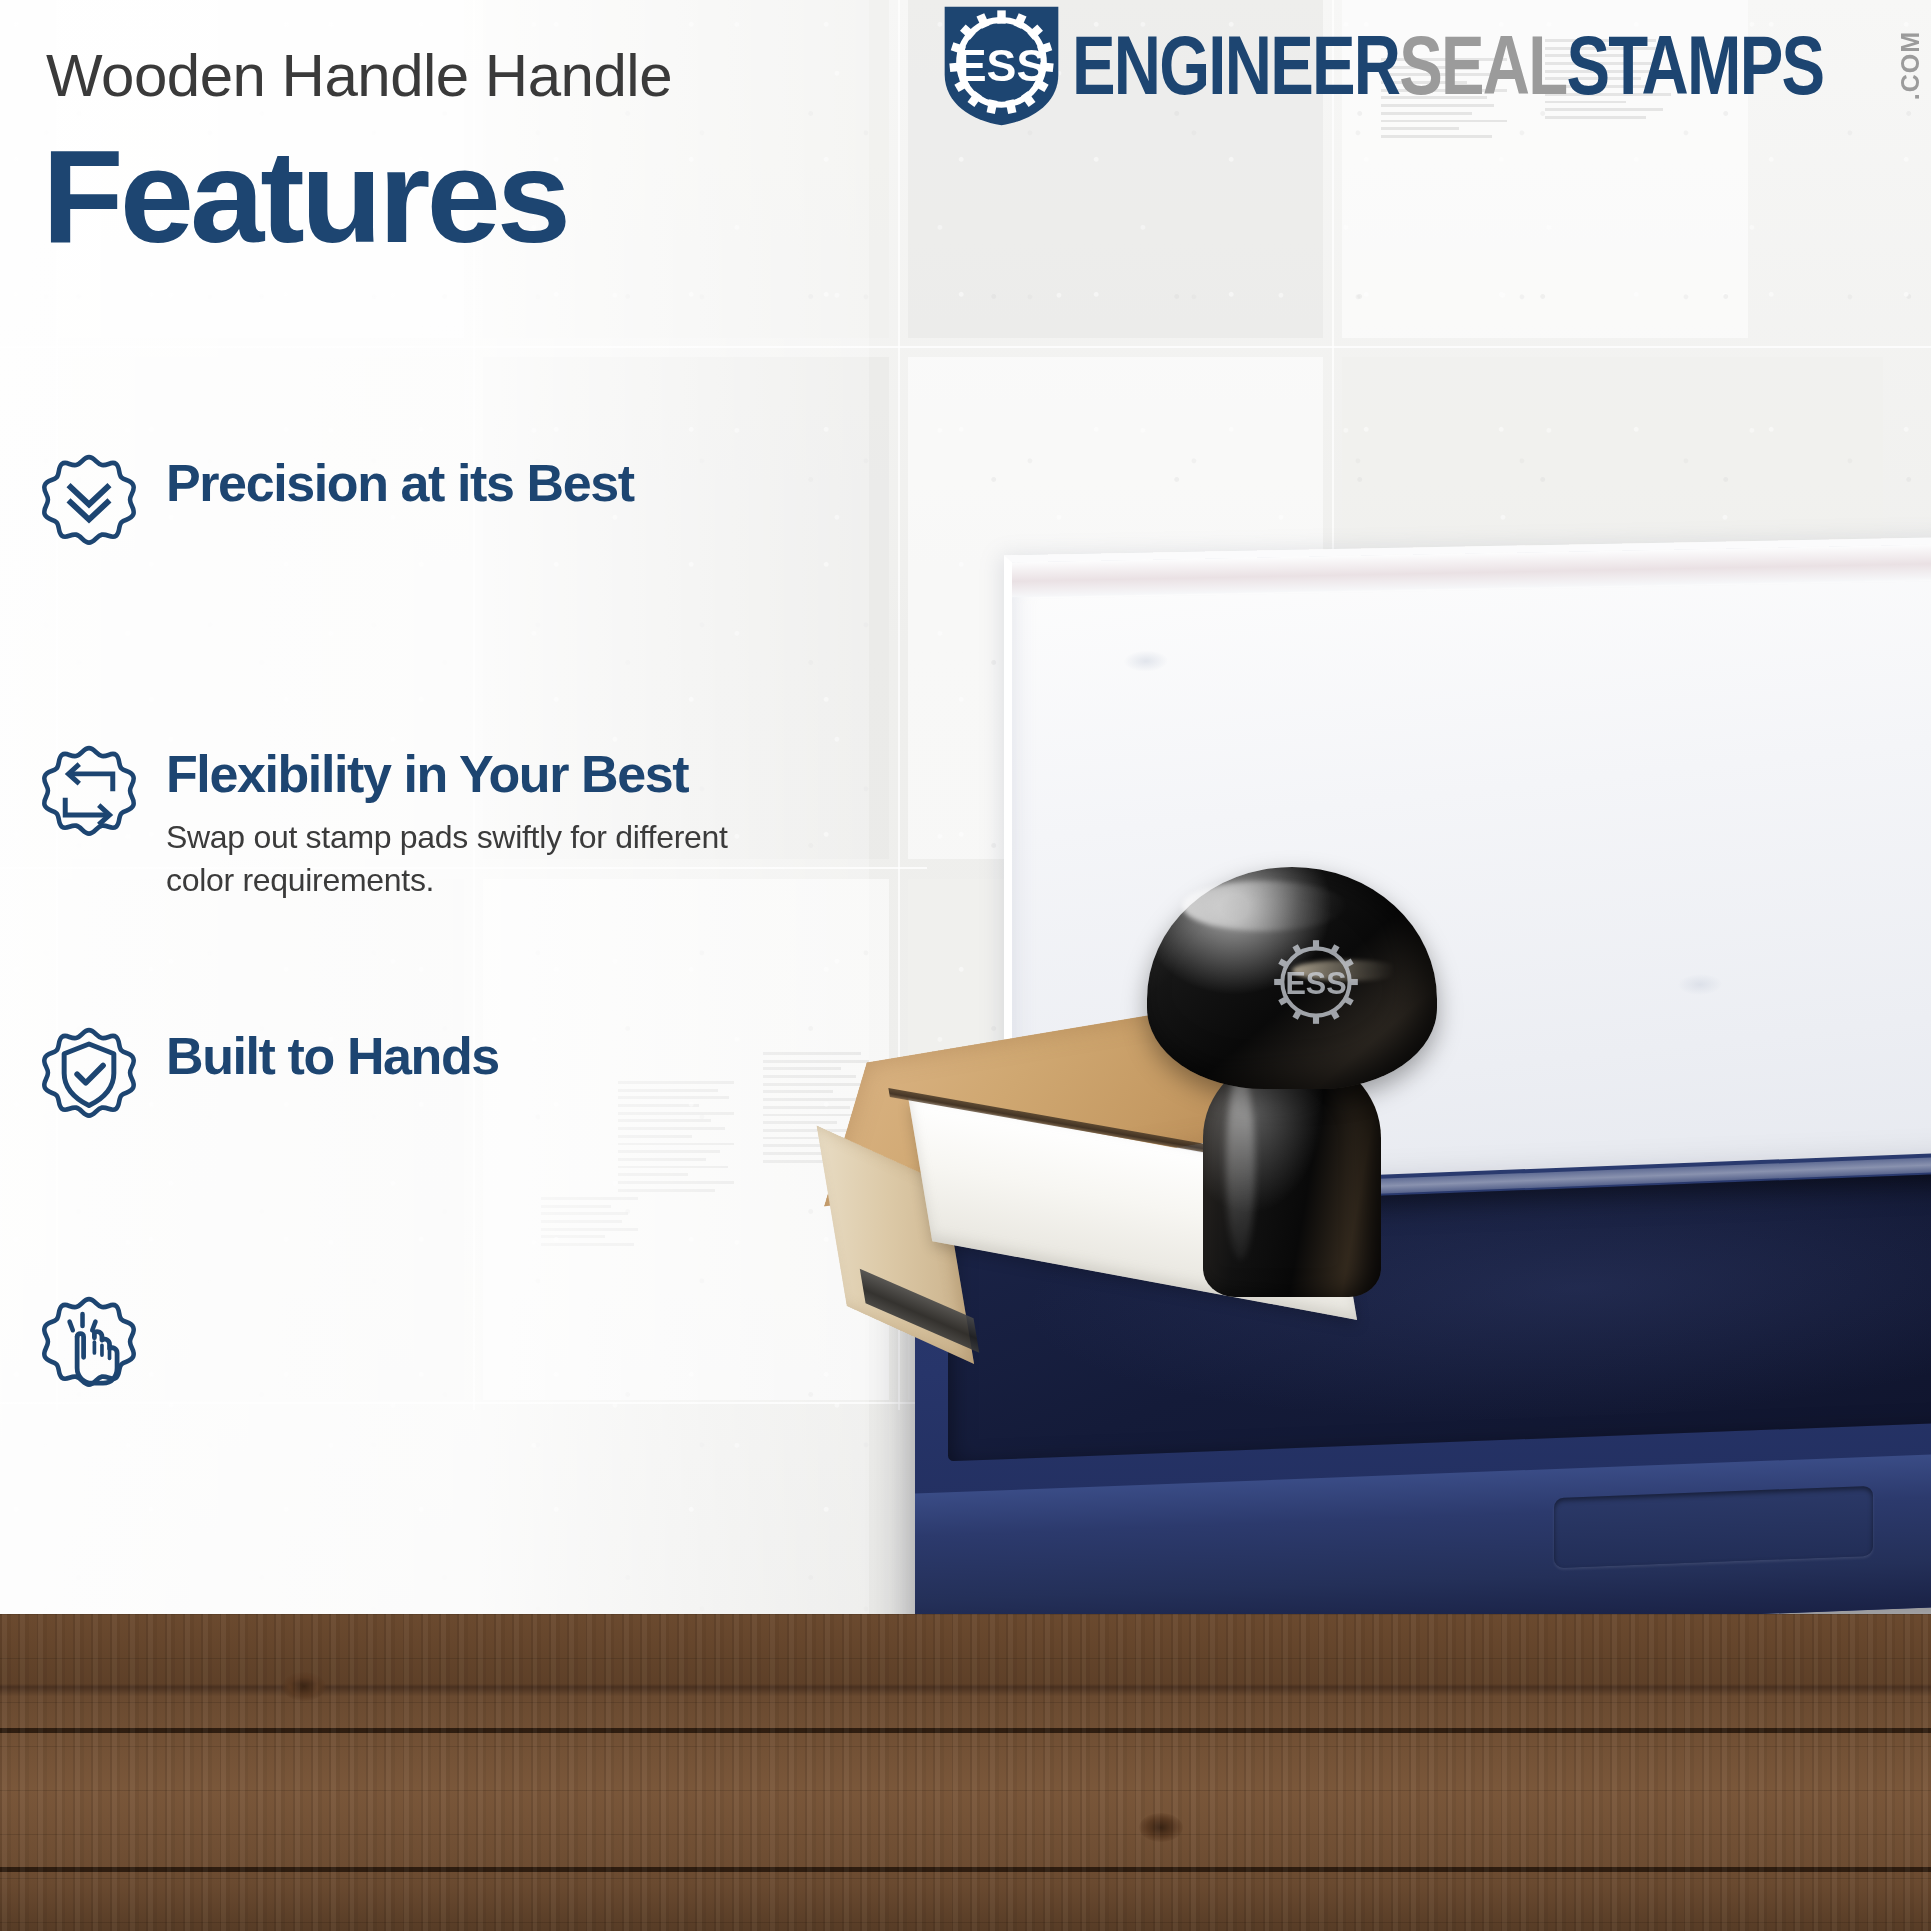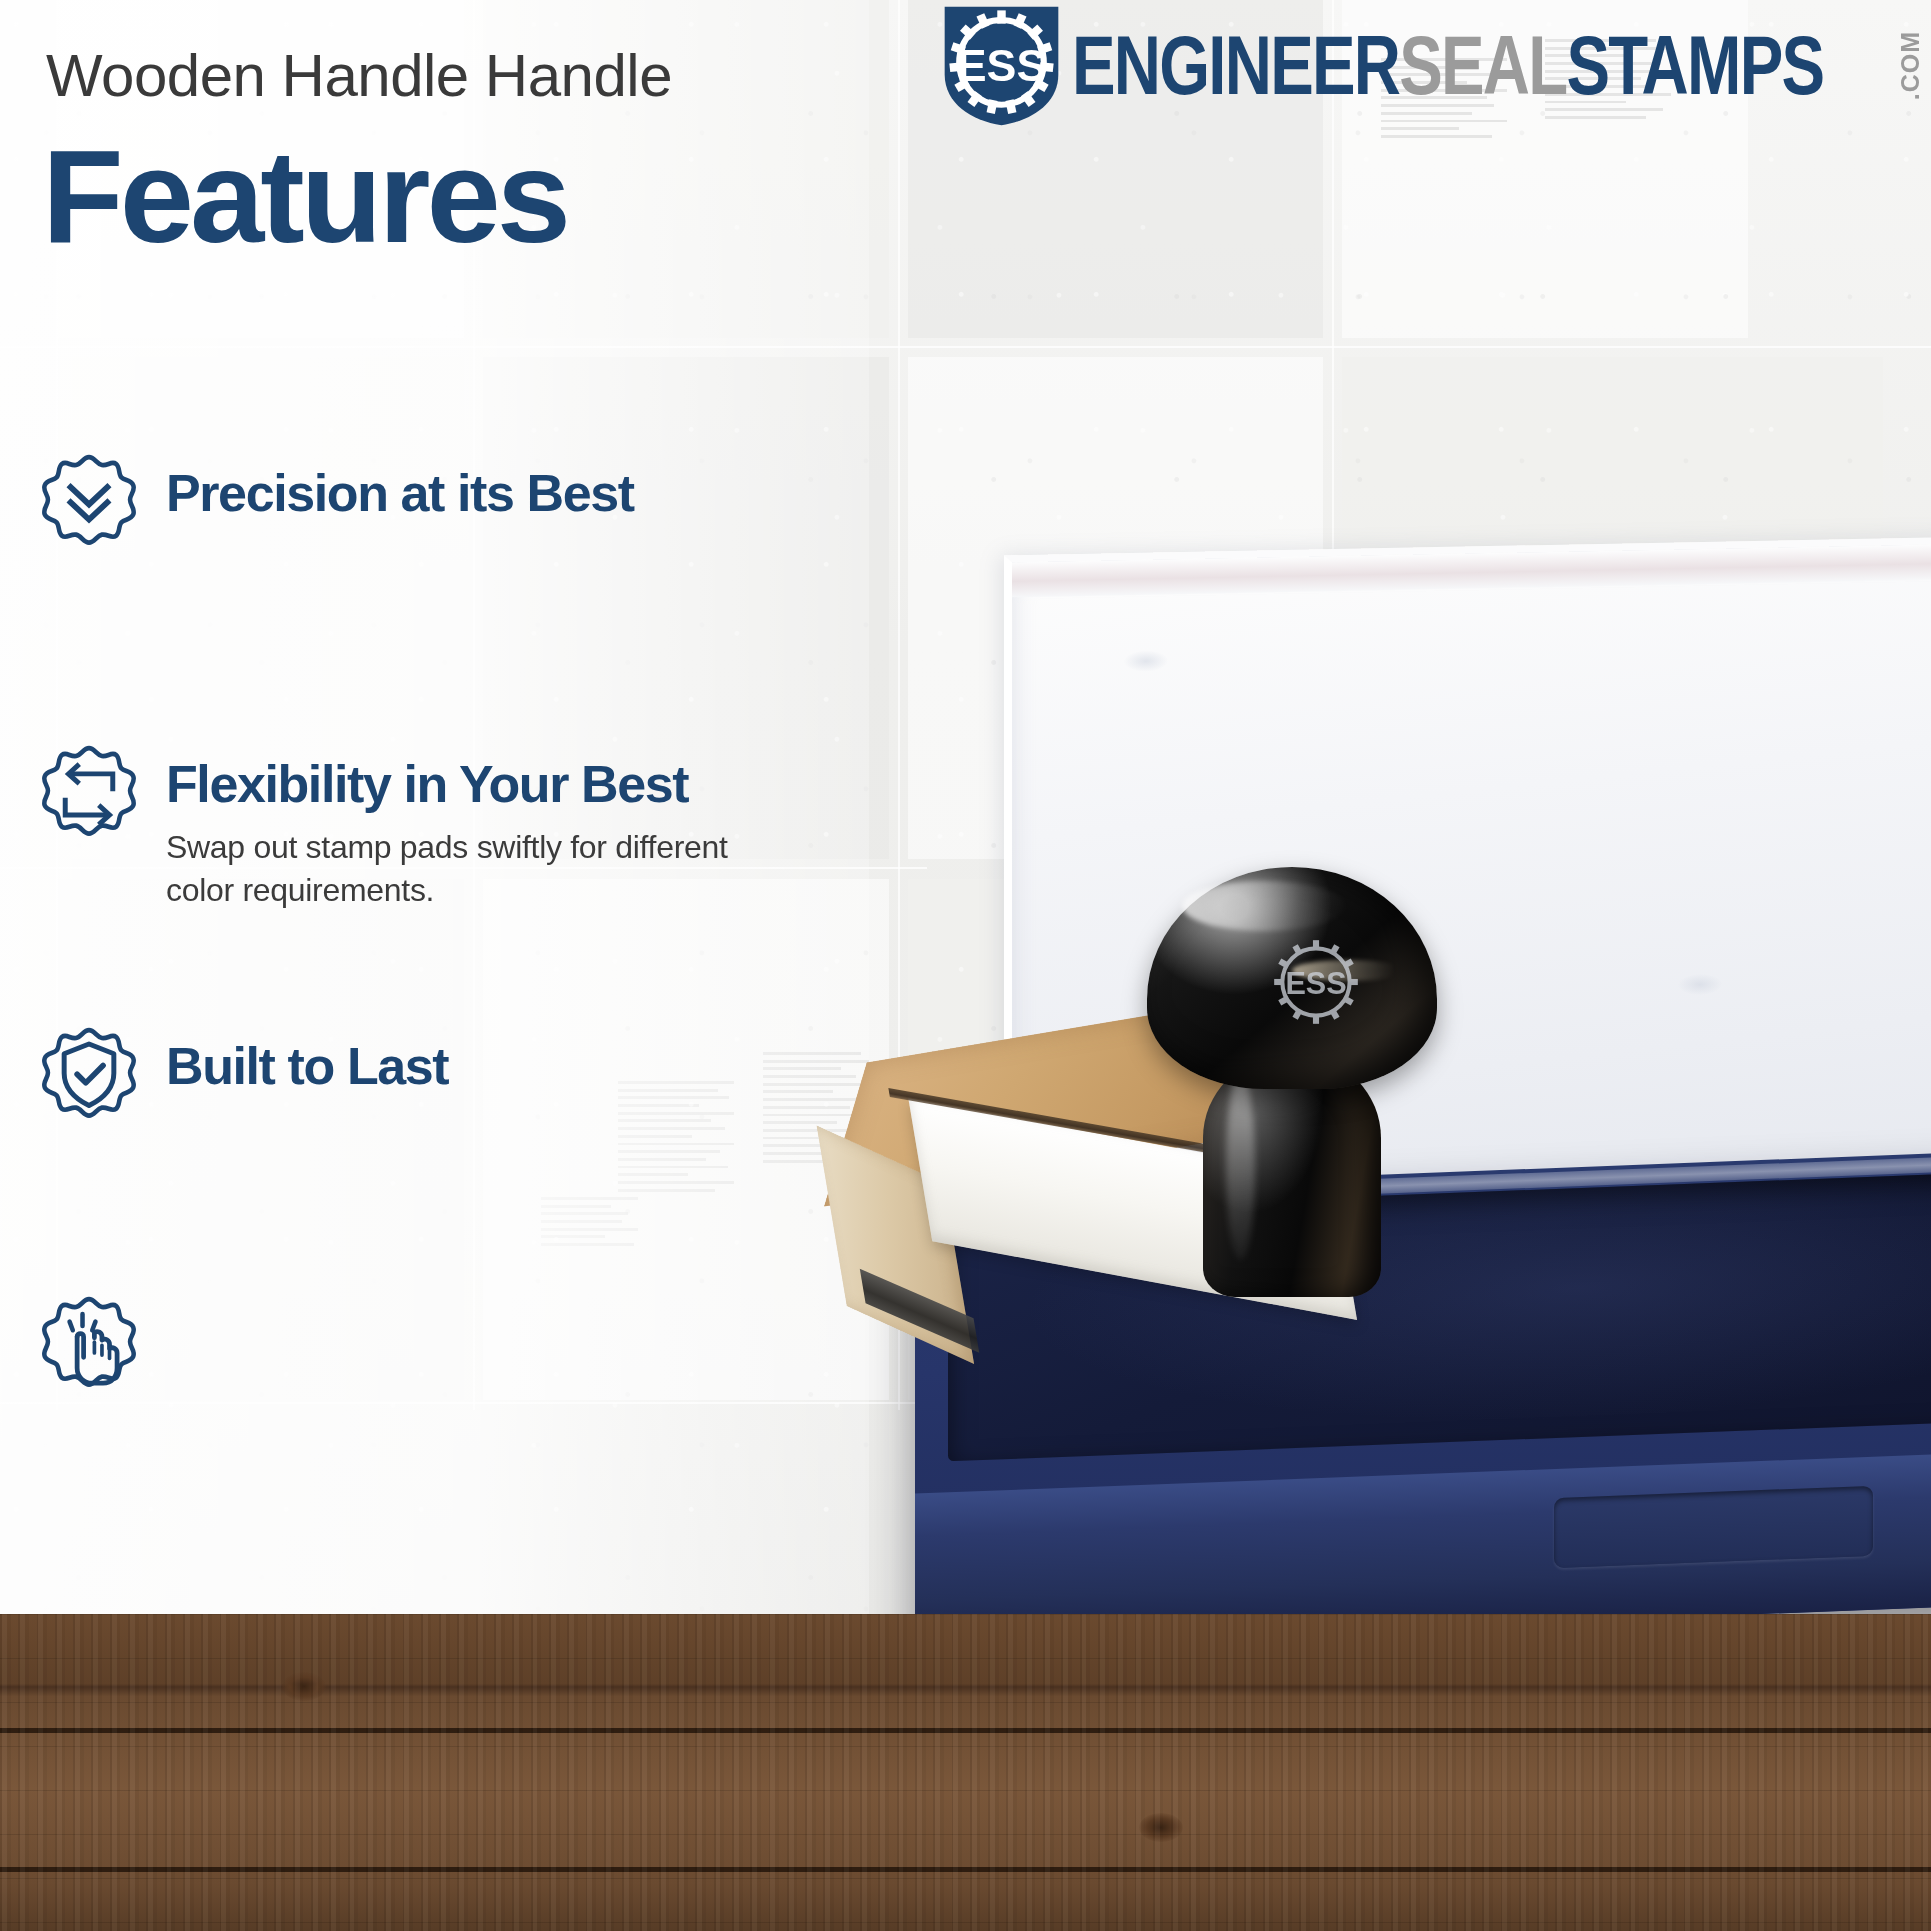--- a/index.html
+++ b/index.html
@@ -216,21 +216,21 @@
     transform-origin:left center;
   }
 
   .feature{
     position:absolute; left:35px; width:869px;
     display:flex; align-items:flex-start; gap:23px;
   }
   .feat-icon{
     flex:0 0 auto; width:108px; height:108px; margin-top:-7.7px;
   }
-  .feat-body{ flex:1 1 auto; padding-top:3.9px;margin-top:10px; }
+  .feat-body{ flex:1 1 auto; padding-top:3.9px; }
   .feat-title{
     font-size:52px; font-weight:700; color:#1d4571;
     letter-spacing:-1.4px; line-height:1.04;
     font-family:"Liberation Sans", sans-serif;
     white-space:nowrap;
   }
   .feat-desc{
     margin-top:15.4px;
     font-size:32px; font-weight:400; color:#3b3b3b;
     line-height:1.32; letter-spacing:-0.3px;
@@ -484,21 +484,21 @@
                    C89 61 83 60 80 63 C77 66 79 72 75 75 C71 78 67 73 62 74
                    C57 75 55 81 50 81 C45 81 43 75 38 74 C33 73 29 78 25 75
                    C21 72 23 66 20 63 C17 60 11 61 9 56 C7 51 12 48 12 43
                    C12 38 7 35 9 30 C11 25 17 26 20 23 C23 20 21 14 25 11
                    C29 8 33 13 38 12 C43 11 45 5 50 5 Z" transform="translate(0,7) scale(1,1.04)" fill="none" stroke="#1d4571" stroke-width="4.2" stroke-linejoin="round"></path>
           <path d="M50 25 L73 34 L73 52 C73 67 62 76 50 82 C38 76 27 67 27 52 L27 34 Z" fill="none" stroke="#1d4571" stroke-width="4.6" stroke-linejoin="round"></path>
           <polyline points="39,53 47,61 63,45" fill="none" stroke="#1d4571" stroke-width="5.2" stroke-linecap="round" stroke-linejoin="round"></polyline>
         </svg>
       </div>
       <div class="feat-body">
-        <div class="feat-title">Built to Last</div>
+        <div class="feat-title">Built to Hands</div>
       </div>
     </div>
 
     <div class="feature" style="top:1294px;">
       <div class="feat-icon">
         <svg viewBox="0 0 100 100" width="108" height="108" aria-hidden="true">
           <path d="M50 5
                    C55 5 57 11 62 12 C67 13 71 8 75 11 C79 14 77 20 80 23
                    C83 26 89 25 91 30 C93 35 88 38 88 43 C88 48 93 51 91 56
                    C89 61 83 60 80 63 C77 66 79 72 75 75 C71 78 67 73 62 74

